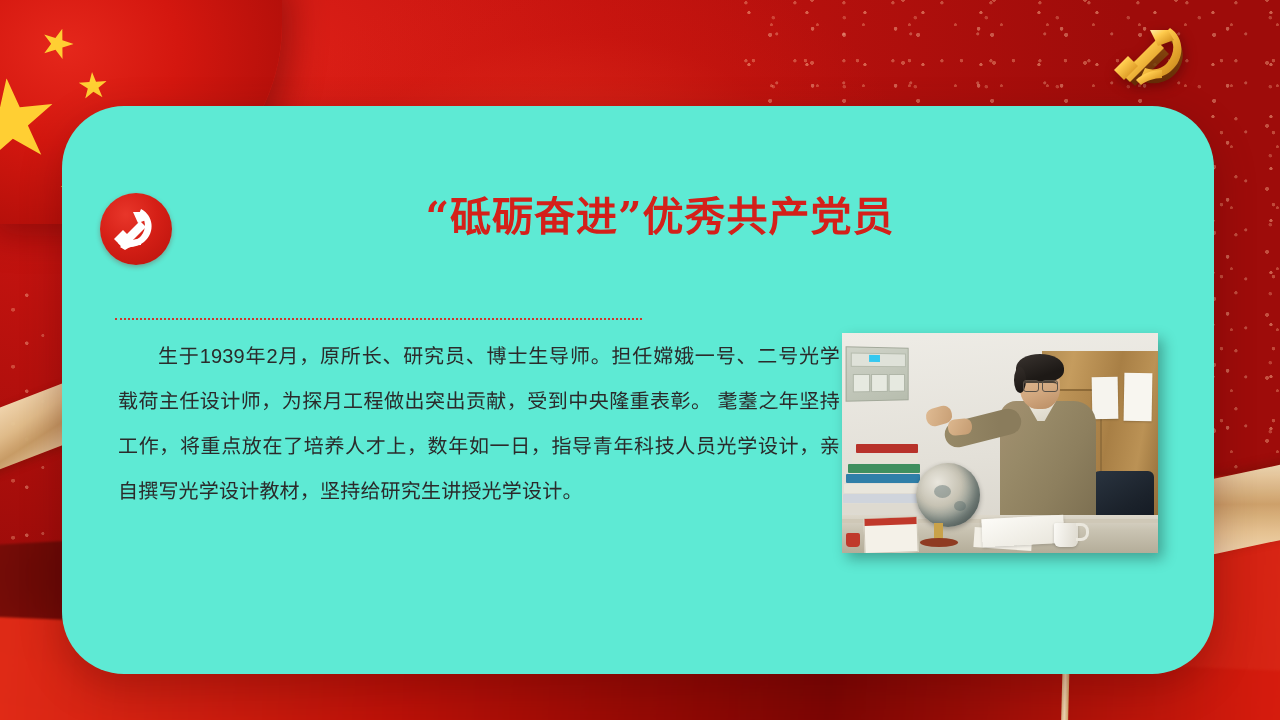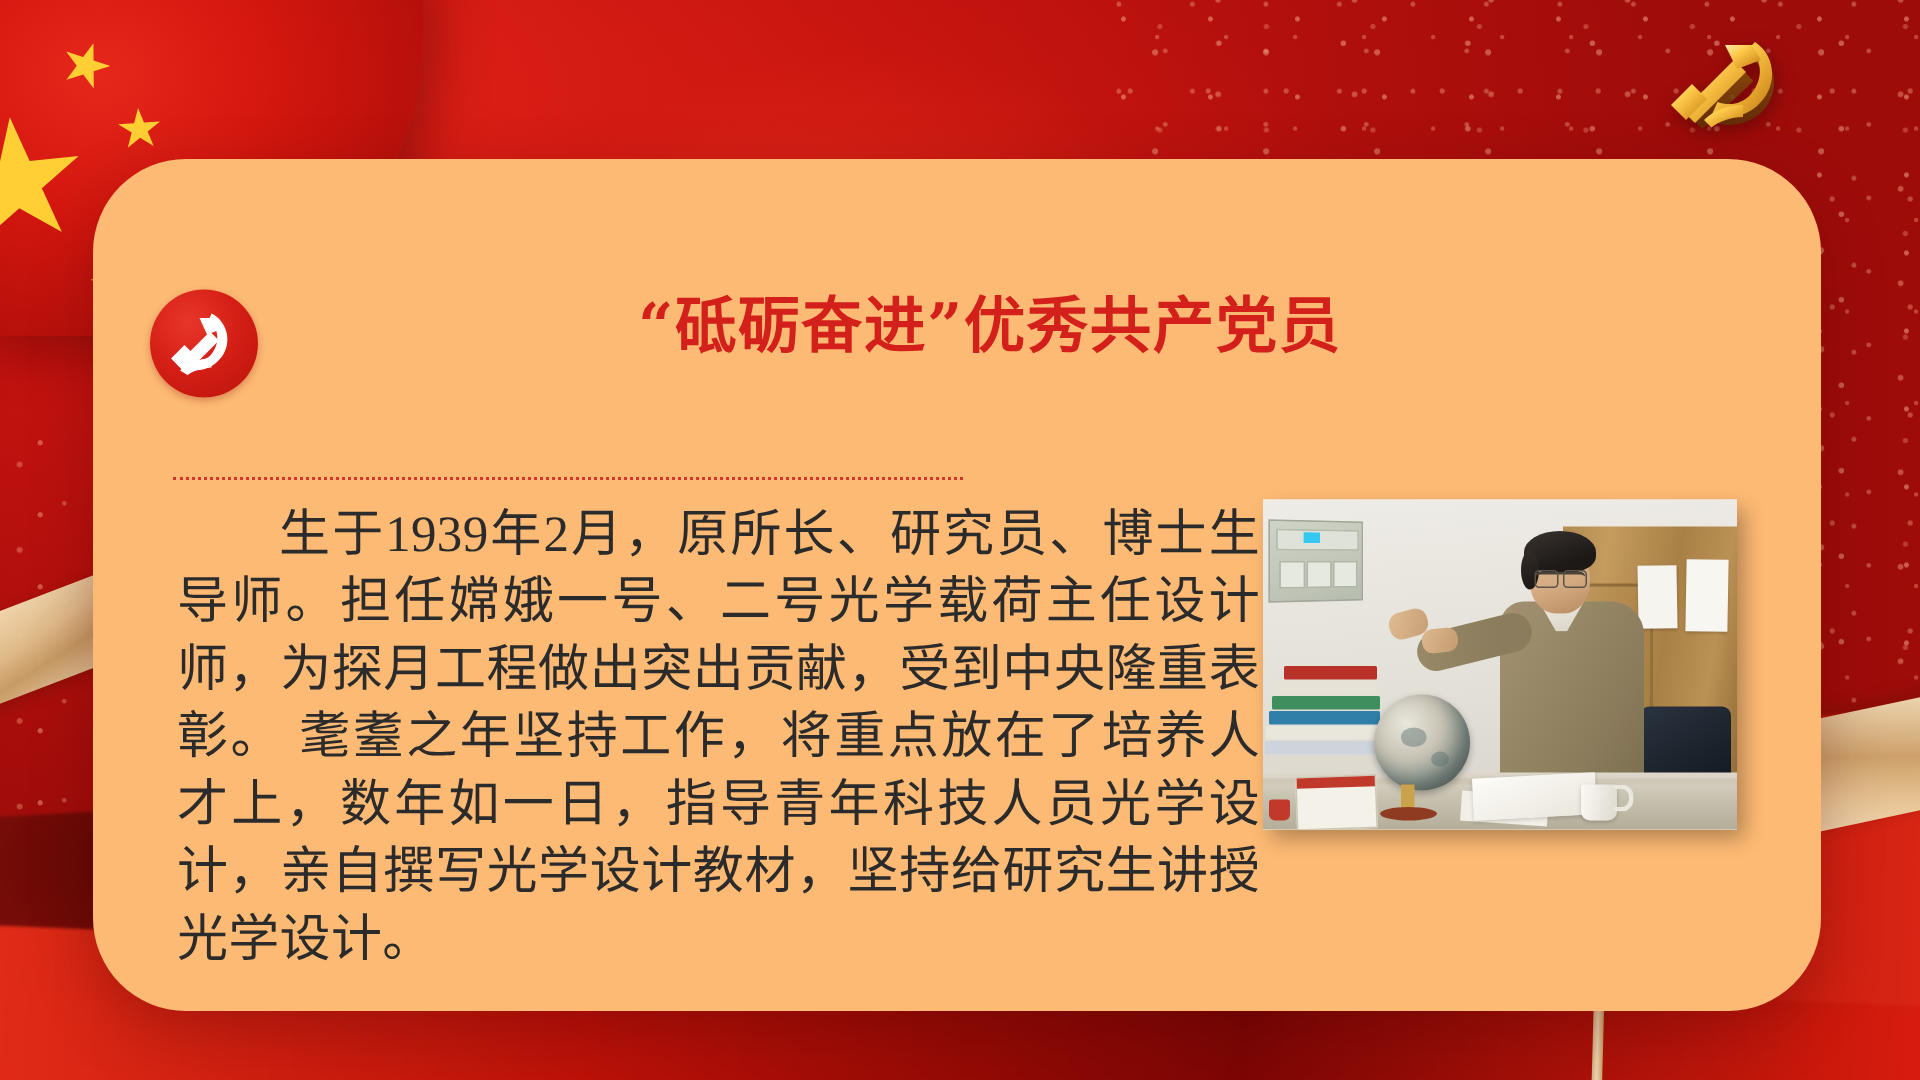--- a/index.html
+++ b/index.html
@@ -164,21 +164,21 @@
     filter: drop-shadow(2px 4px 6px rgba(70,3,3,.55));
   }
 
   
   .card {
     position: absolute;
     left: 62px;
     top: 106px;
     width: 1152px;
     height: 568px;
-    background: #fdba74;
+    background: #5eead4;
     border-radius: 62px;
     box-shadow: 0 14px 42px rgba(70,4,4,.30);
     overflow: hidden;
   }
 
   
   .title-row {
     position: absolute;
     left: 38px;
     top: 86px;
@@ -233,22 +233,22 @@
     height: 0;
     border-top: 2px dotted #d2362c;
   }
 
   
   .body-text {
     position: absolute;
     left: 56px;
     top: 228px;
     width: 722px;
-    font-family: Liberation Serif, serif;
-    font-size: 34px;
+    font-family: Liberation Sans, sans-serif;
+    font-size: 20px;
     line-height: 45px;
     color: #2b2b2b;
     text-align: justify;
     text-align-last: left;
     text-indent: 2em;
     letter-spacing: .2px;
     white-space: pre-wrap;
     word-break: break-all;
   }
 

